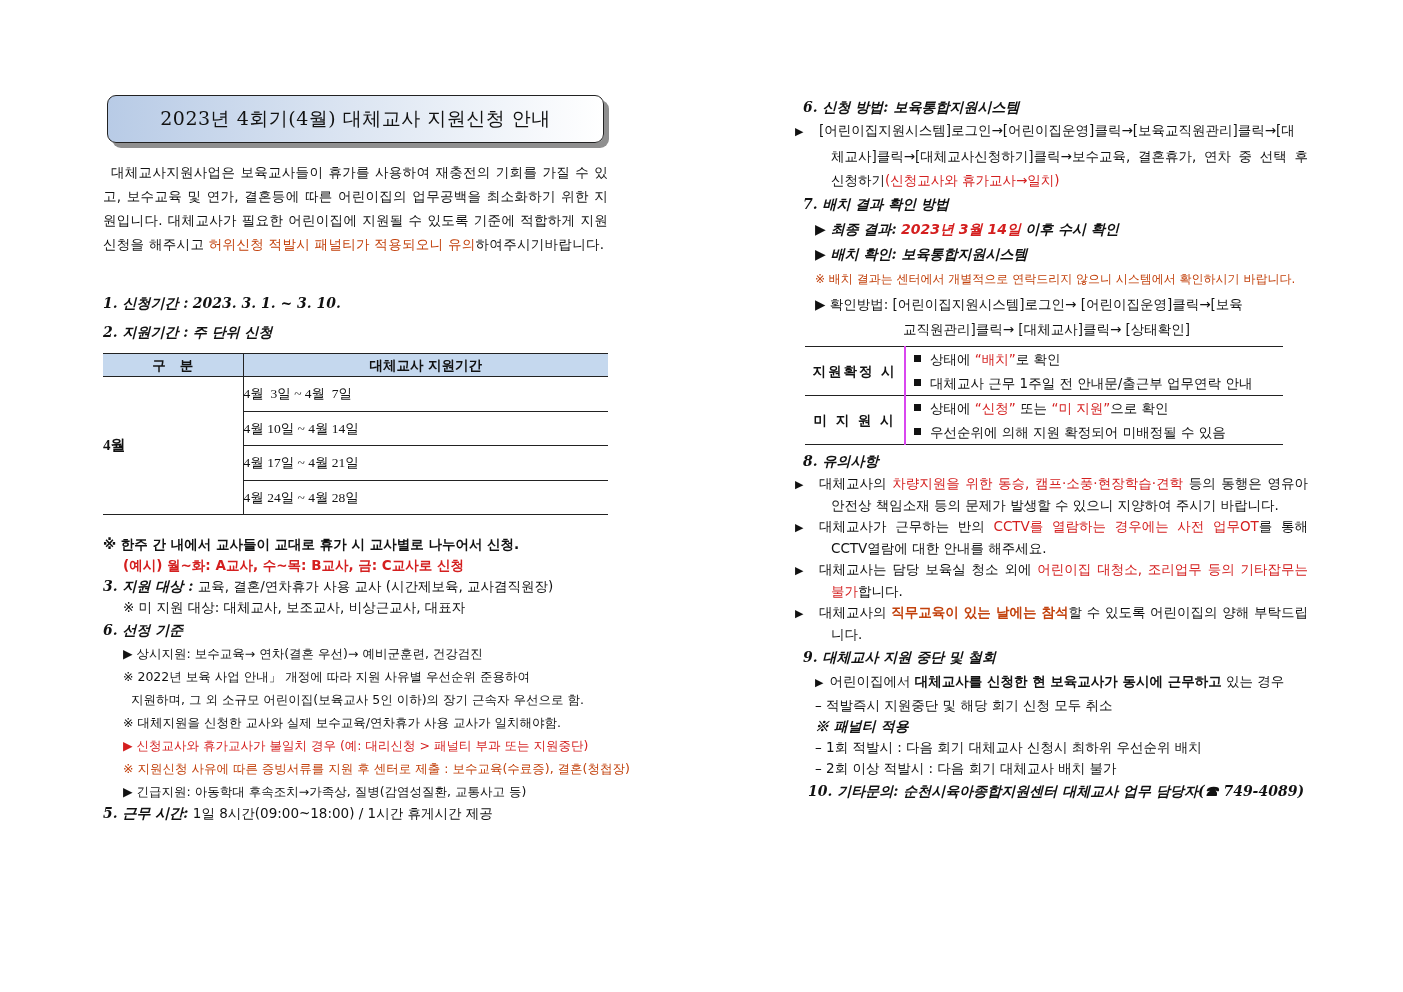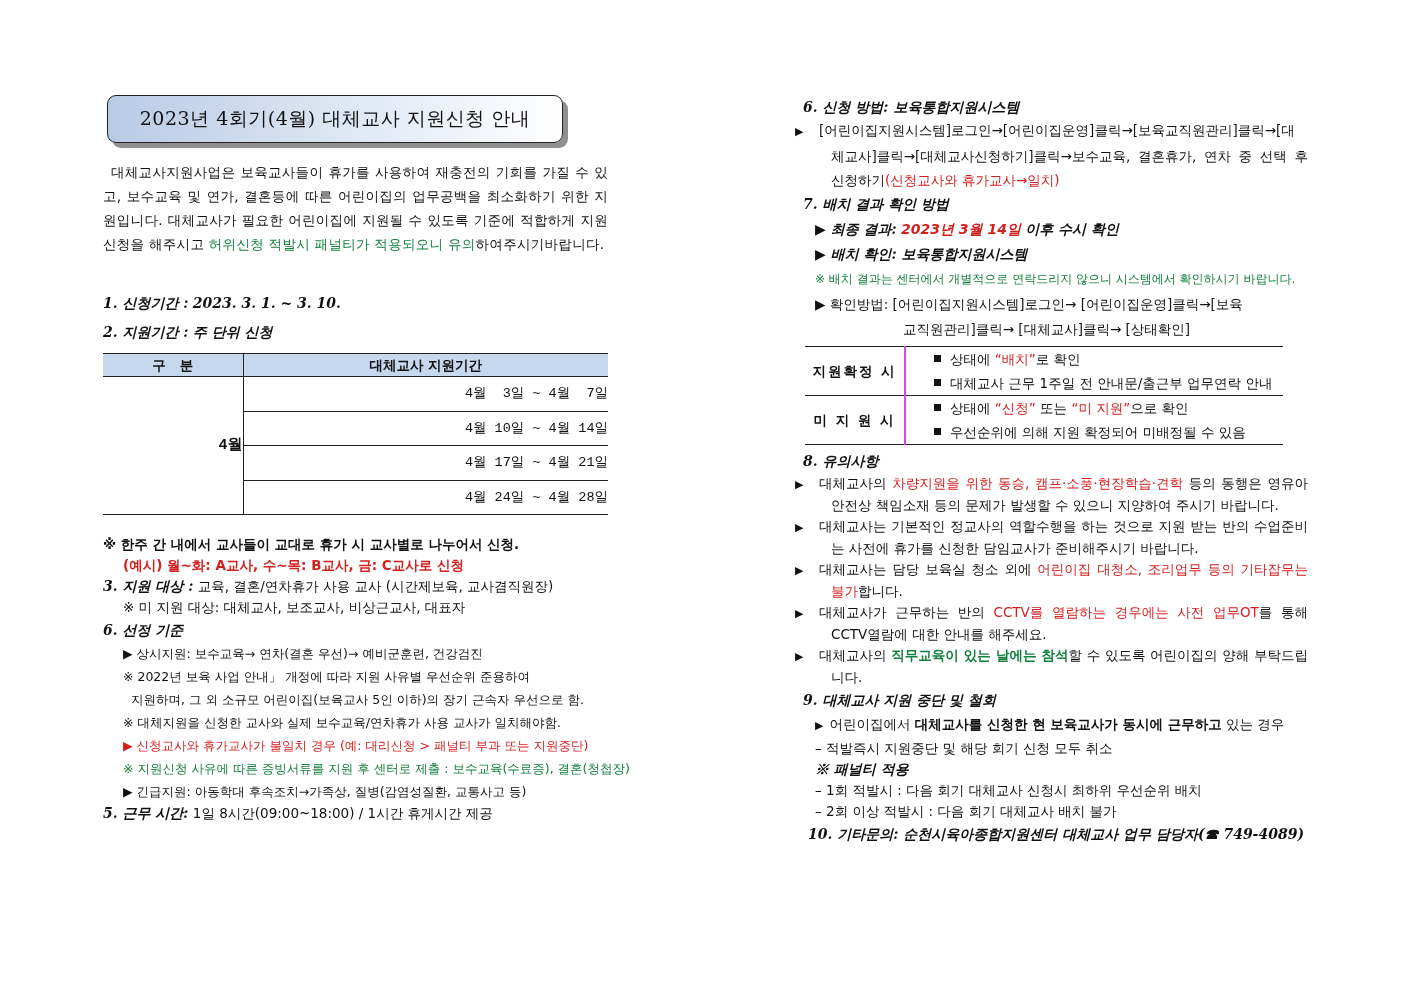--- a/index.html
+++ b/index.html
@@ -1,24 +1,24 @@
 <!DOCTYPE html>
 <html><head>
 <meta charset="utf-8">
 <style>
   * { margin: 0; padding: 0; box-sizing: border-box; }
   html, body { width: 1403px; height: 992px; background: #ffffff; overflow: hidden; }
   body { position: relative; font-family: "DejaVu Sans", "Liberation Sans", sans-serif; color: #111; }
   .red { color: #d41f1f; }
-  .blue { color: #15803d; }
+  .blue { color: #c2410c; }
   .bold { font-weight: bold; }
 
   
   .title-box {
-    position: absolute; left: 107px; top: 95px; width: 456px; height: 48px;
+    position: absolute; left: 107px; top: 95px; width: 497px; height: 48px;
     border: 1.5px solid #222; border-radius: 9px;
     background: linear-gradient(to right, #b8cbe6 0%, #d9e3f1 45%, #ffffff 100%);
     box-shadow: 5px 5px 0 #8f8f8f;
     display: flex; align-items: center; justify-content: center;
     font-family: "DejaVu Serif", "Liberation Serif", serif; font-size: 19px; letter-spacing: 0.5px;
   }
 
   .col { position: absolute; font-size: 13.5px; line-height: 21px; }
   .left { left: 103px; top: 160px; width: 505px; }
   .right { left: 803px; top: 97px; width: 505px; }
@@ -27,30 +27,30 @@
   .heading { font-family: "DejaVu Serif", "Liberation Serif", serif; font-weight: bold; font-size: 14px; font-style: italic; }
   .line { white-space: nowrap; }
   .ind1 { padding-left: 12px; }
   .ind2 { padding-left: 20px; }
   .ind3 { padding-left: 28px; }
   .hang { padding-left: 28px; text-indent: -18px; white-space: normal; }
 
   
   table.period { border-collapse: collapse; width: 505px; font-size: 13.5px; }
   table.period th { background: #c5d8ee; height: 23px; font-weight: bold; border-top: 1.5px solid #222; border-bottom: 1.5px solid #222; font-family: "DejaVu Serif", "Liberation Serif", serif; font-size: 13.5px; }
-  table.period td { height: 34.5px; text-align: right; border-bottom: 1px solid #222; font-family: Liberation Mono, monospace; }
+  table.period td { height: 34.5px; text-align: left; border-bottom: 1px solid #222; font-family: Liberation Serif, serif; }
   table.period .c1 { width: 140px; border-right: 1px solid #222; }
   table.period td.month { font-weight: bold; font-size: 15px; border-bottom: 1.5px solid #222; }
   table.period tr:last-child td { border-bottom: 1.5px solid #222; }
 
   
   table.status { border-collapse: collapse; width: 478px; margin-left: 2px; font-size: 13.5px; }
   table.status td { border-top: 1.2px solid #222; border-bottom: 1.2px solid #222; vertical-align: middle; line-height: 24px; }
   table.status td.lab { width: 100px; text-align: center; font-weight: bold; font-family: "DejaVu Serif", "Liberation Serif", serif; border-right: 2px solid #d946ef; letter-spacing: 2px; }
-  table.status td.val { padding-left: 28px; white-space: nowrap; }
+  table.status td.val { padding-left: 8px; white-space: nowrap; }
   .sq { display: inline-block; width: 7px; height: 7px; background: #111; margin-right: 9px; vertical-align: 2px; }
   .tri { display: inline-block; font-size: 11px; margin-right: 6px; }
 </style>
 </head>
 <body>
 
 <div class="title-box">
   <span>2023년 4회기(4월) 대체교사 지원신청 안내</span>
 </div>
 
@@ -146,23 +146,22 @@
         <div><span class="sq"></span><span>상태에 </span><span class="red">“신청”</span><span> 또는 </span><span class="red">“미 지원”</span><span>으로 확인</span></div>
         <div><span class="sq"></span><span>우선순위에 의해 지원 확정되어 미배정될 수 있음</span></div>
       </td>
     </tr>
   </tbody>
     </table>
 
   <div class="line heading" style="margin-top:4px; line-height:24px">8. 유의사항</div>
   <div style="text-align:justify">
     <div class="hang"><span class="tri">▶</span><span>대체교사의 </span><span class="red">차량지원을 위한 동승, 캠프·소풍·현장학습·견학</span><span> 등의 동행은 영유아 안전상 책임소재 등의 문제가 발생할 수 있으니 지양하여 주시기 바랍니다.</span></div>
-    <div class="hang"><span class="tri">▶</span><span>대체교사는 기본적인 정교사의 역할수행을 하는 것으로 지원 받는 반의 수업준비는 사전에 휴가를 신청한 담임교사가 준비해주시기 바랍니다.</span></div>
+    <div class="hang"><span class="tri">▶</span><span>대체교사가 근무하는 반의 </span><span class="red">CCTV를 열람하는 경우에는 사전 업무OT</span><span>를 통해 CCTV열람에 대한 안내를 해주세요.</span></div>
     <div class="hang"><span class="tri">▶</span><span>대체교사는 담당 보육실 청소 외에 </span><span class="red">어린이집 대청소, 조리업무 등의 기타잡무는 불가</span><span>합니다.</span></div>
-    <div class="hang"><span class="tri">▶</span><span>대체교사가 근무하는 반의 </span><span class="red">CCTV를 열람하는 경우에는 사전 업무OT</span><span>를 통해 CCTV열람에 대한 안내를 해주세요.</span></div>
     <div class="hang"><span class="tri">▶</span><span>대체교사의 </span><span class="blue bold">직무교육이 있는 날에는 참석</span><span>할 수 있도록 어린이집의 양해 부탁드립니다.</span></div>
   </div>
 
   <div class="line heading" style="line-height:24px">9. 대체교사 지원 중단 및 철회</div>
   <div class="line ind1" style="line-height:24px">
     <span class="tri">▶</span><span>어린이집에서 </span><span class="bold">대체교사를 신청한 현 보육교사가 동시에 근무하고</span><span> 있는 경우</span>
   </div>
   <div class="line ind1">– 적발즉시 지원중단 및 해당 회기 신청 모두 취소</div>
   <div class="line ind1 heading">※ 패널티 적용</div>
   <div class="line ind1">– 1회 적발시 : 다음 회기 대체교사 신청시 최하위 우선순위 배치</div>

